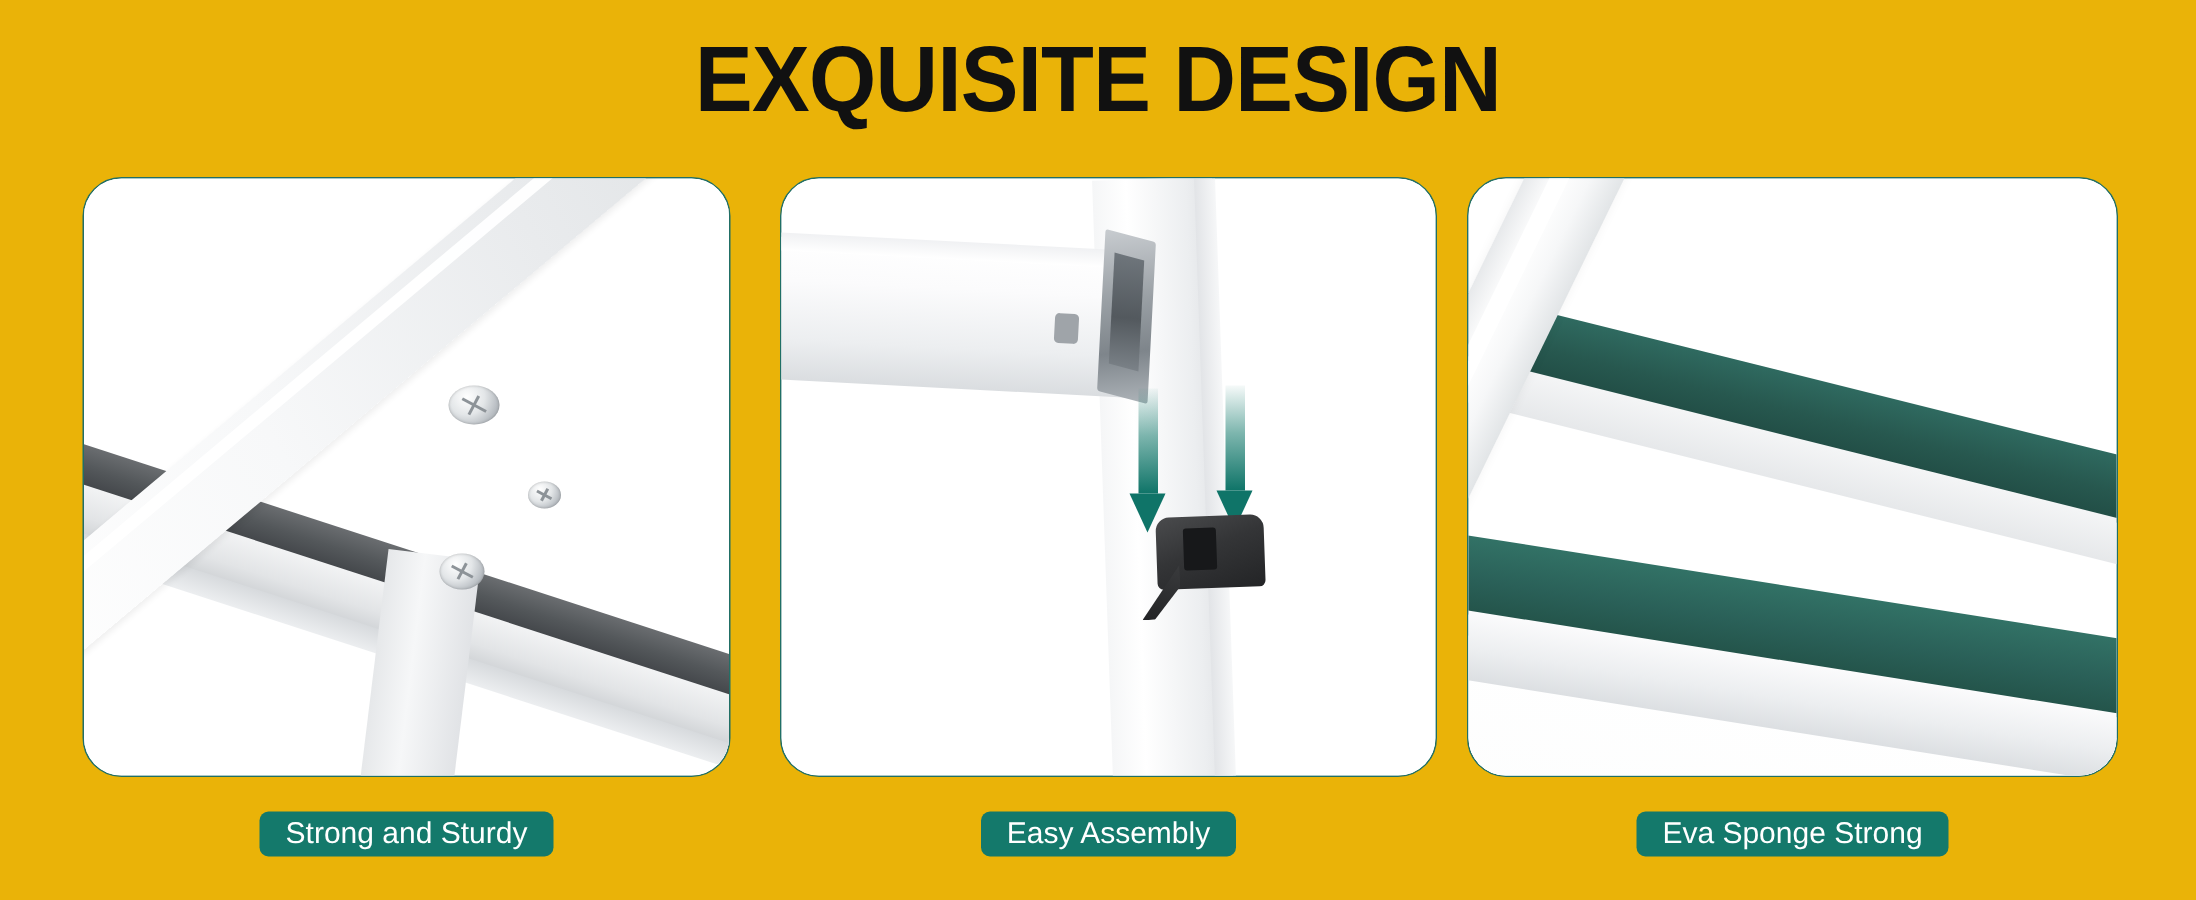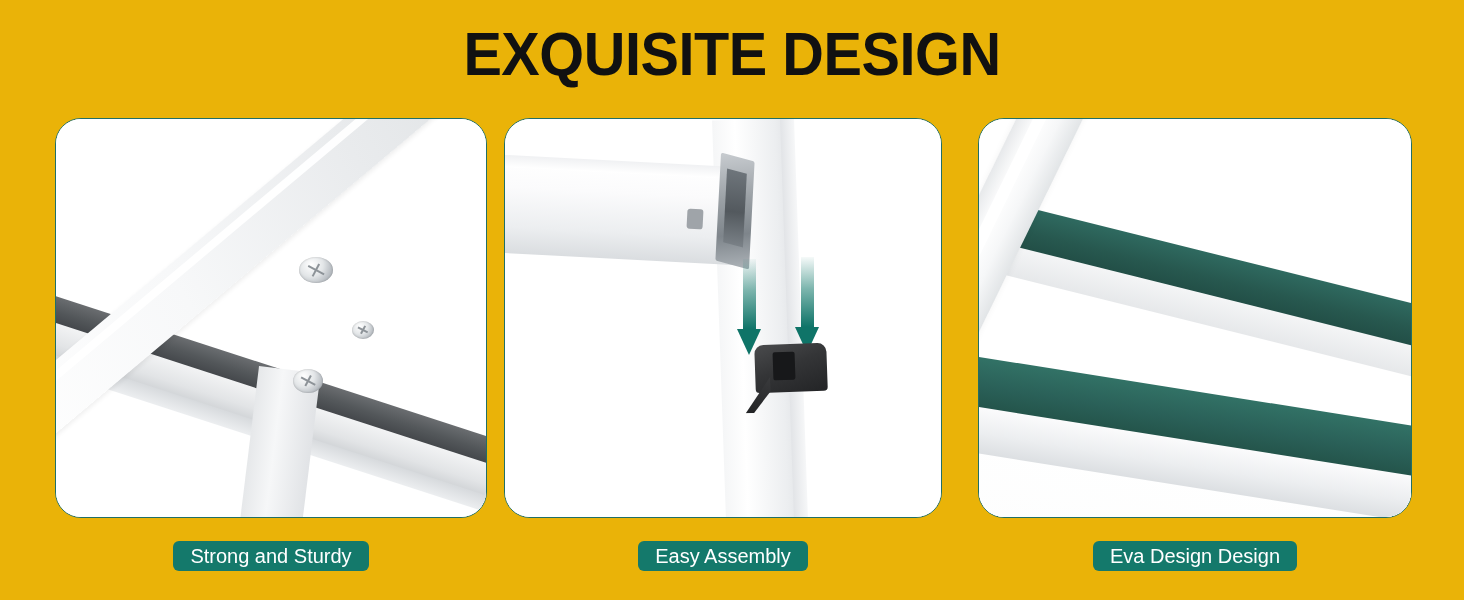--- a/index.html
+++ b/index.html
@@ -33,21 +33,21 @@
     letter-spacing: -0.5px;
     color: #111111;
     transform: scaleX(0.93);
     transform-origin: center top;
     white-space: nowrap;
   }
 
   
   .panel-wrap { position: absolute; top: 118px; }
   #panel-wrap-1 { left: 55px;   width: 432px; }
-  #panel-wrap-2 { left: 504px;  width: 438px; }
+  #panel-wrap-2 { left: 520px;  width: 438px; }
   #panel-wrap-3 { left: 978px;  width: 434px; }
 
   .photo-frame {
     position: relative;
     height: 400px;
     border: 1.4px solid #216f66;
     border-radius: 26px;
     background: #ffffff;
     overflow: hidden;
   }
@@ -401,17 +401,17 @@
         <div class="p3-rail-b-white"></div>
         <div class="p3-floor"></div>
         <div class="p3-rail-f-sponge"></div>
         <div class="p3-rail-f-white"></div>
         <div class="p3-cross"></div>
         <div class="p3-cross-hl"></div>
       </div>
     </div>
 
     <div class="caption-row">
-      <span class="caption-pill">Eva Design Design</span>
+      <span class="caption-pill">Eva Sponge Strong</span>
     </div>
   </div>
 
 </div>
 
 </body></html>

